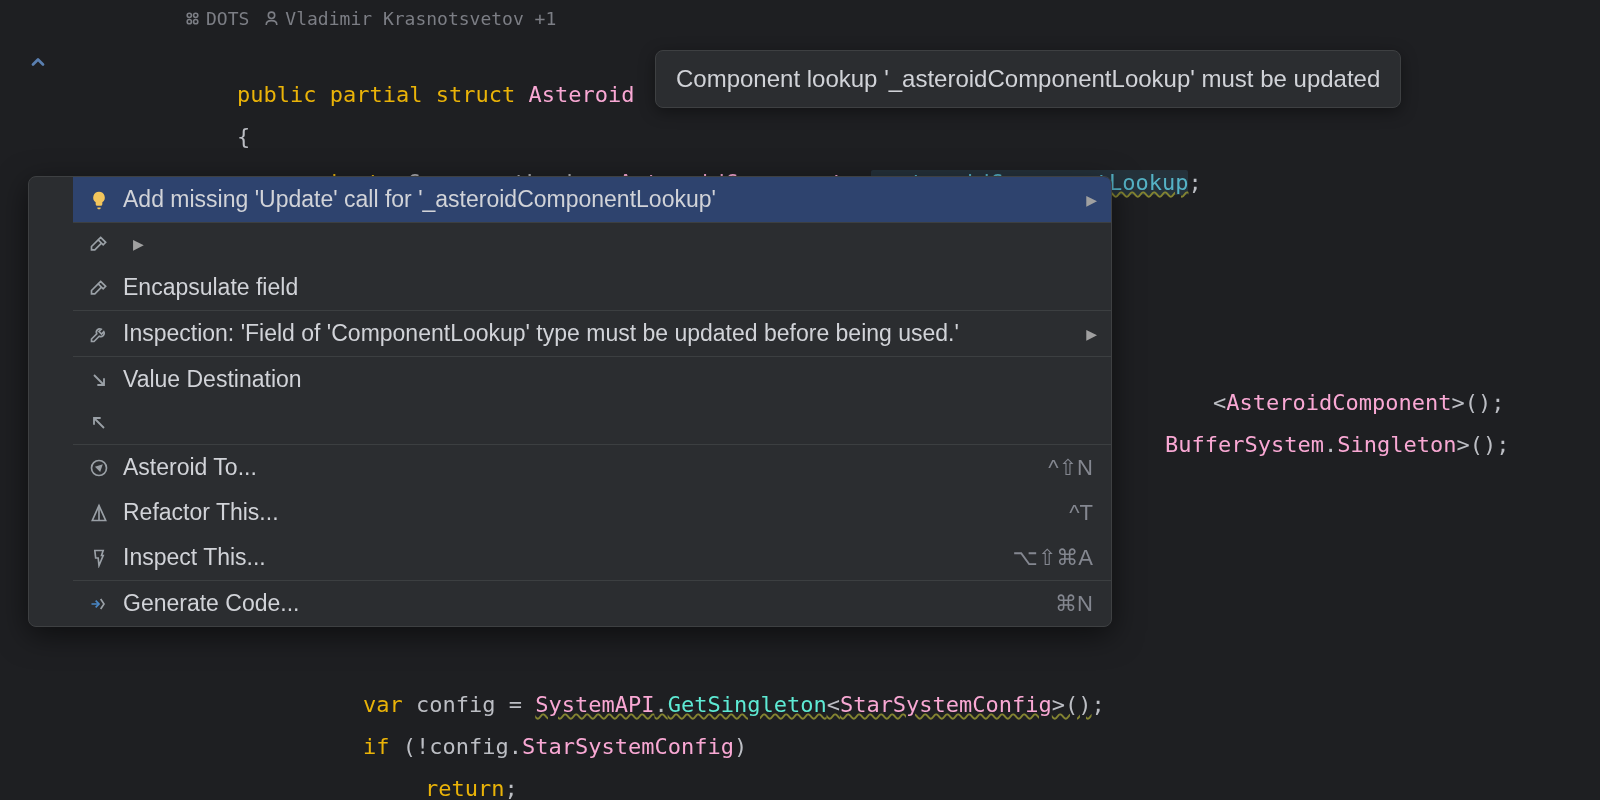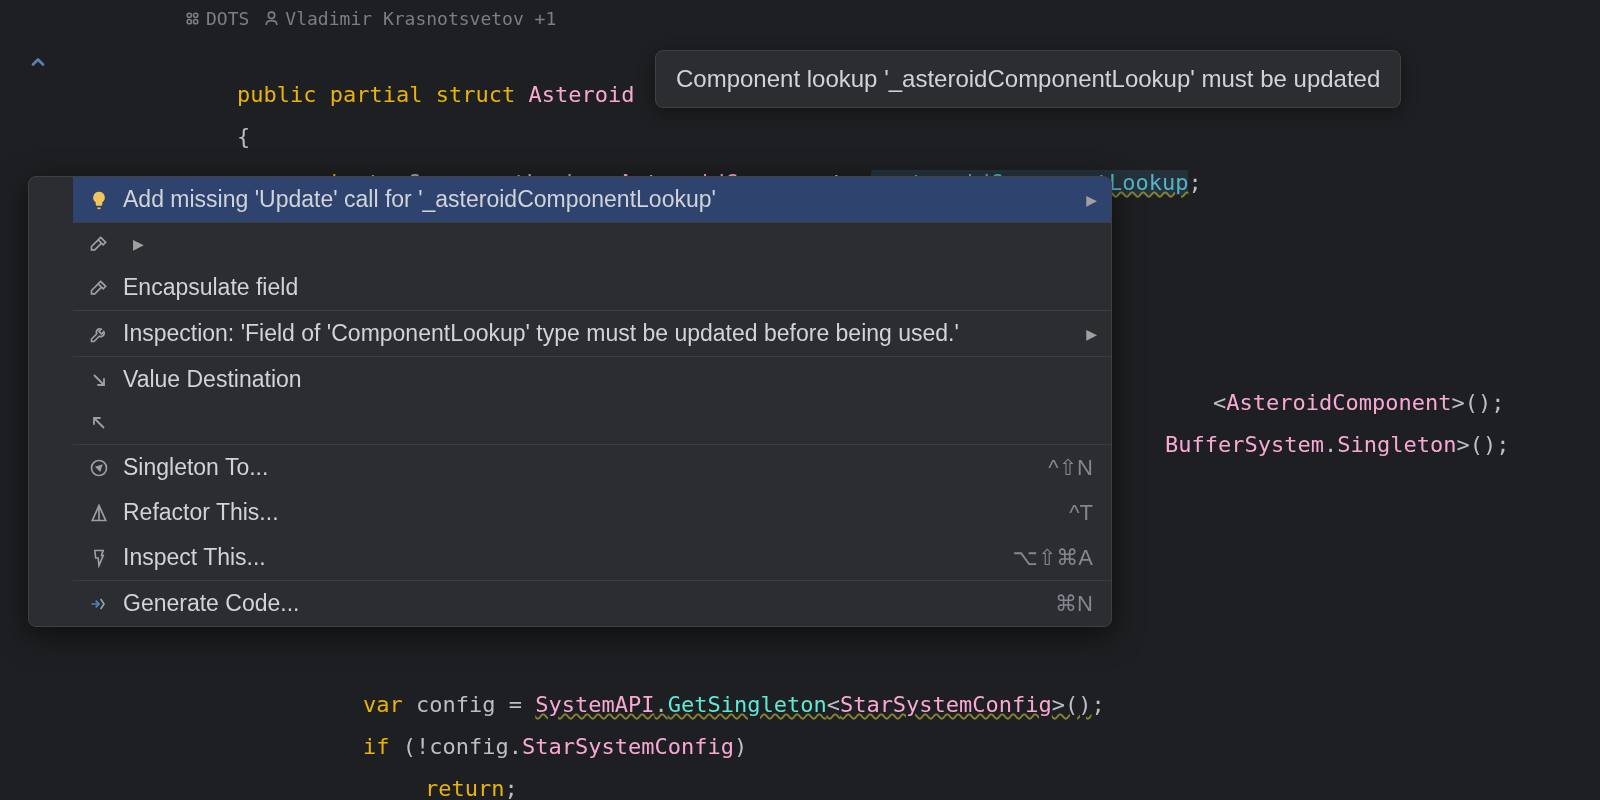--- a/index.html
+++ b/index.html
@@ -251,21 +251,21 @@
     </span>
   </div>
   <div class="popup-sep"></div>
   <div class="popup-item">
     <span class="popup-icon">
       <svg viewBox="0 0 24 24" fill="none" stroke="currentColor" stroke-width="2">
           <circle cx="12" cy="12" r="9"></circle>
           <path d="M15 9l-2 6-4-4z" fill="currentColor"></path>
         </svg>
     </span>
-    <span class="popup-label">Singleton To...</span>
+    <span class="popup-label">Asteroid To...</span>
     <span class="popup-shortcut">^⇧N</span>
   </div>
   <div class="popup-item">
     <span class="popup-icon">
       <svg viewBox="0 0 24 24" fill="none" stroke="currentColor" stroke-width="2">
           <path d="M12 3l8 18H4z"></path>
           <path d="M12 3v18"></path>
         </svg>
     </span>
     <span class="popup-label">Refactor This...</span>

